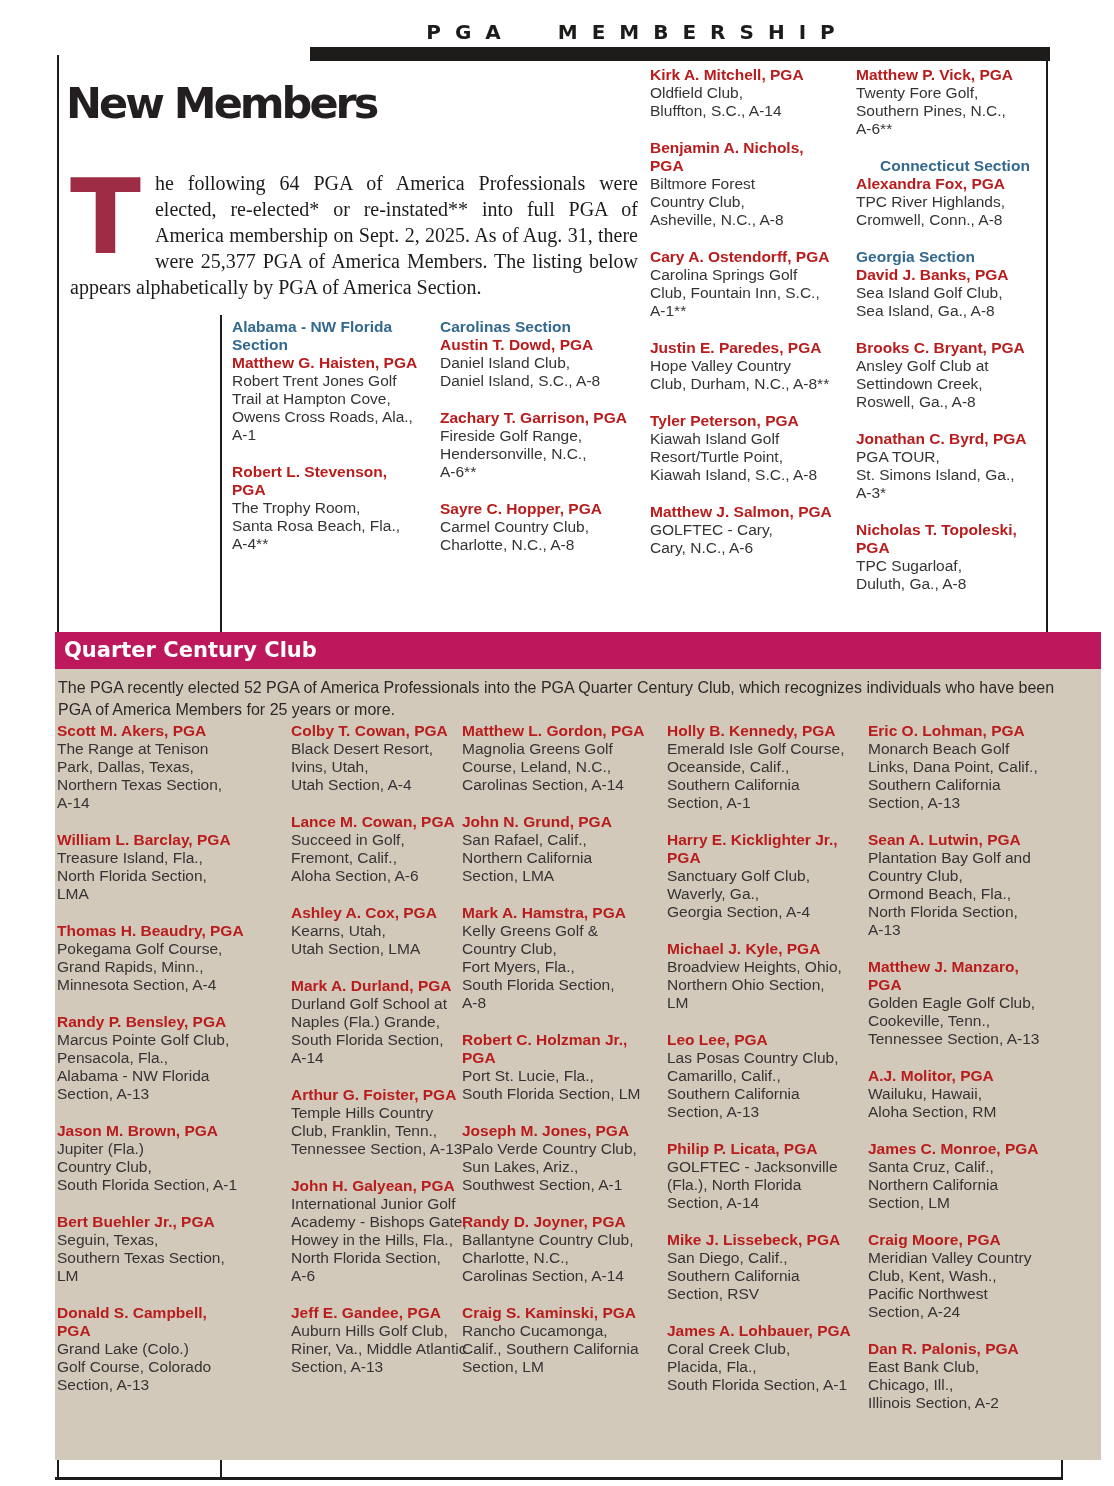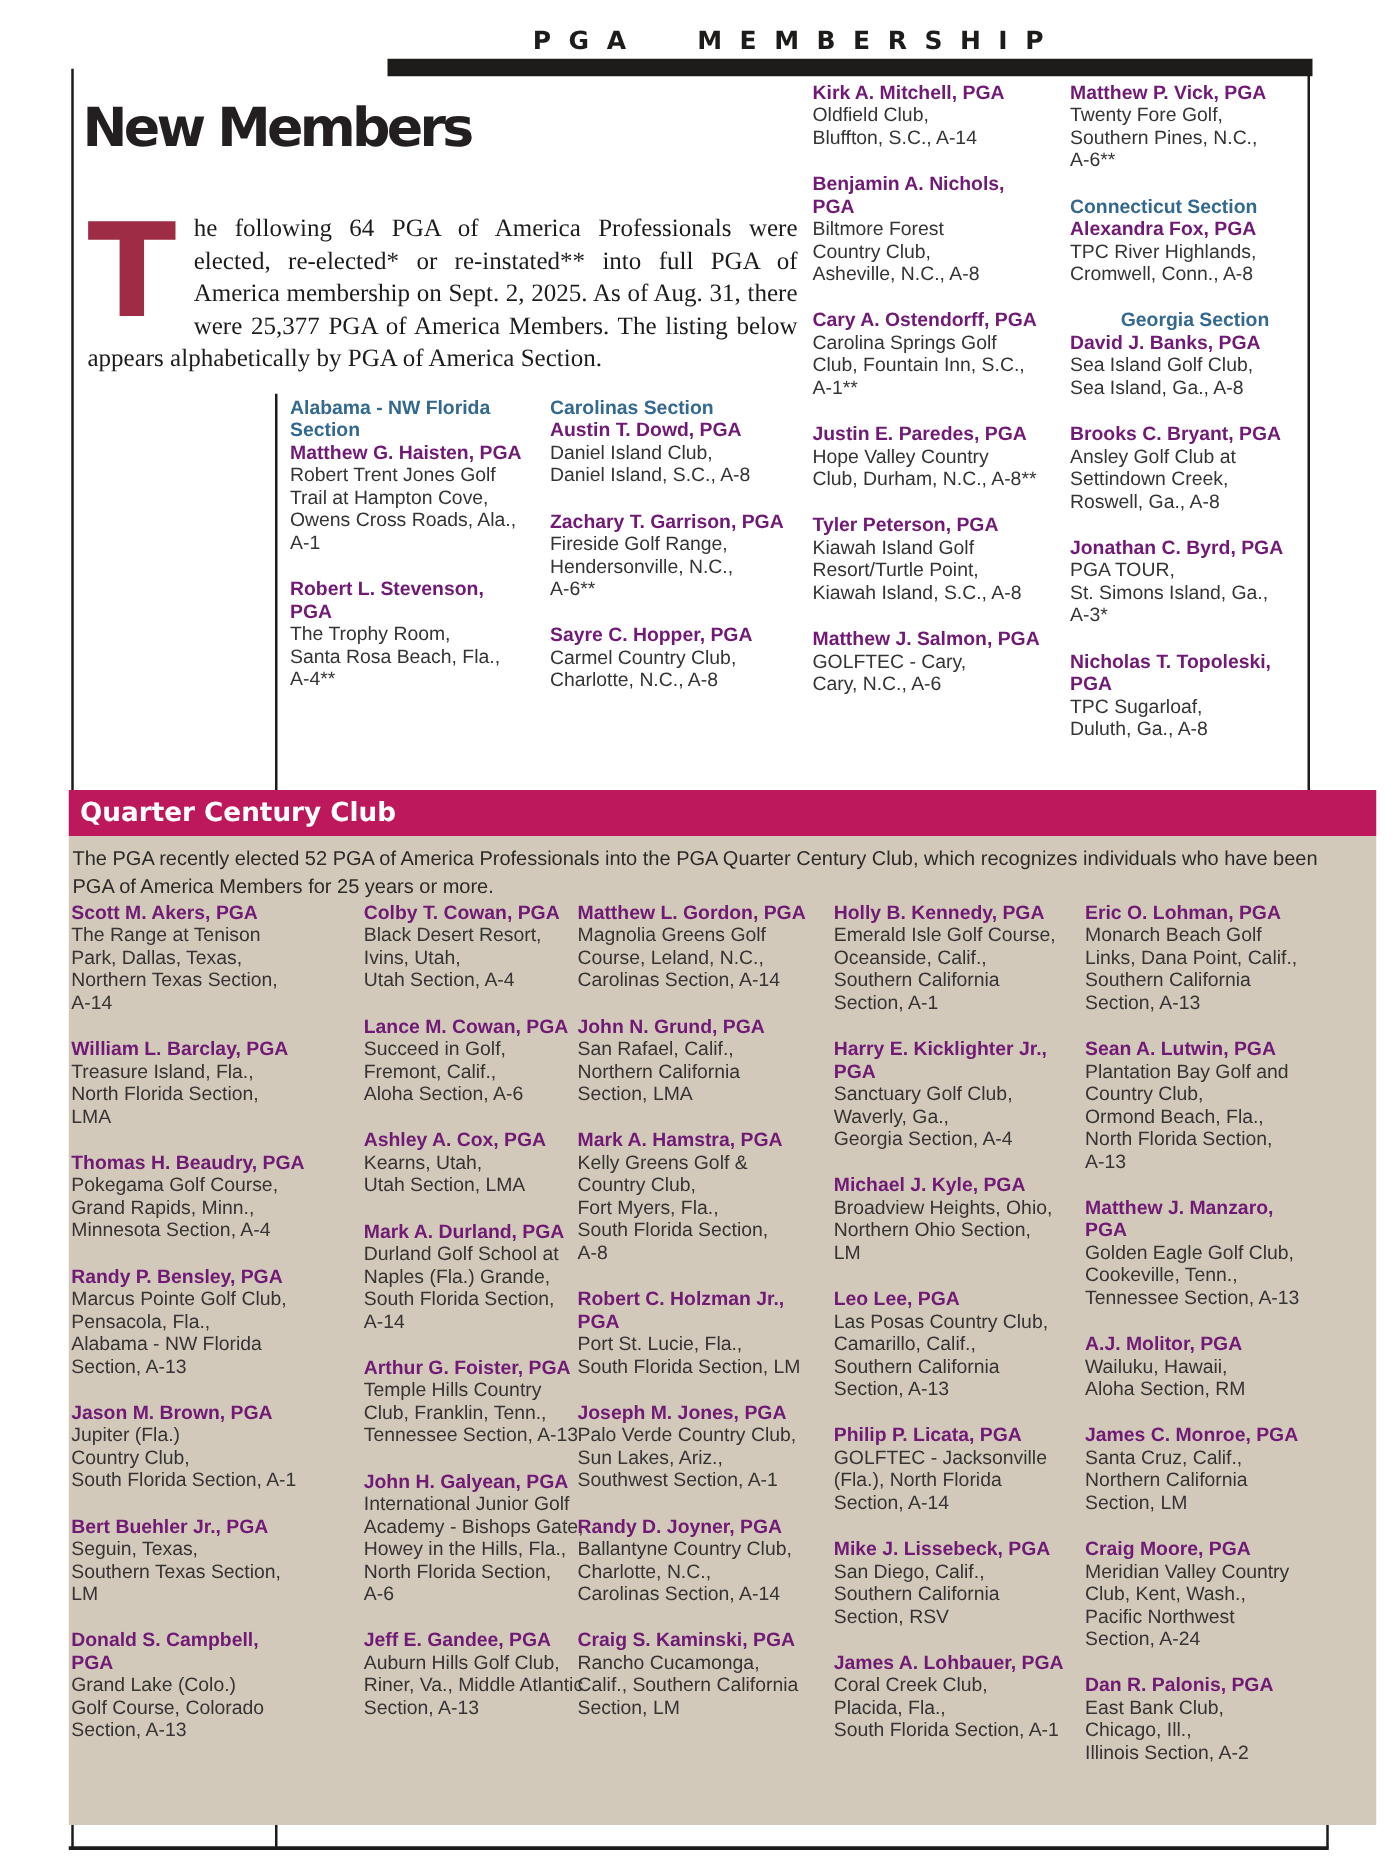--- a/index.html
+++ b/index.html
@@ -25,21 +25,21 @@
   .intro{position:absolute;left:70px;top:170px;width:568px;
          font-family:"Liberation Serif",serif;font-size:20px;line-height:26px;
          text-align:justify;color:#1d1c1b;}
   .dropcap{float:left;font-family:"DejaVu Sans",sans-serif;font-weight:bold;
            font-size:104px;line-height:82px;height:86px;margin:6px 14px 0 0;}
 
   
   .col{position:absolute;font-size:15.5px;line-height:18px;color:#363335;}
   .entry{margin-bottom:19px;}
   .entry:last-child{margin-bottom:0;}
-  .name{font-weight:bold;color:#701a75;white-space:pre-line;}
+  .name{font-weight:bold;color:#b91c1c;white-space:pre-line;}
   .detail{white-space:pre-line;}
   .sec-head{font-weight:bold;white-space:pre-line;}
 
   .nm-col-a{left:232px;top:318px;width:196px;}
   .nm-col-b{left:440px;top:318px;width:200px;}
   .nm-col-c{left:650px;top:66px;width:196px;}
   .nm-col-d{left:856px;top:66px;width:200px;}
 
   
   .qcc-banner{position:absolute;left:55px;top:632px;width:1046px;height:37px;}
@@ -152,27 +152,27 @@
 Cary, N.C., A-6</div>
       </div>
     </div>
   <div class="col nm-col-d">
       <div class="entry">
         <div class="name">Matthew P. Vick, PGA</div>
         <div class="detail">Twenty Fore Golf,
 Southern Pines, N.C.,
 A-6**</div>
       </div>
-      <div class="sec-head" style="color: rgb(51, 104, 143);">Connecticut Section</div>
+      <div class="sec-head" style="color: rgb(51, 104, 143); margin-left: 24px;">Connecticut Section</div>
       <div class="entry">
         <div class="name">Alexandra Fox, PGA</div>
         <div class="detail">TPC River Highlands,
 Cromwell, Conn., A-8</div>
       </div>
-      <div class="sec-head" style="color: rgb(51, 104, 143); text-align: center;">Georgia Section</div>
+      <div class="sec-head" style="color: rgb(51, 104, 143);">Georgia Section</div>
       <div class="entry">
         <div class="name">David J. Banks, PGA</div>
         <div class="detail">Sea Island Golf Club,
 Sea Island, Ga., A-8</div>
       </div>
       <div class="entry">
         <div class="name">Brooks C. Bryant, PGA</div>
         <div class="detail">Ansley Golf Club at
 Settindown Creek,
 Roswell, Ga., A-8</div>

